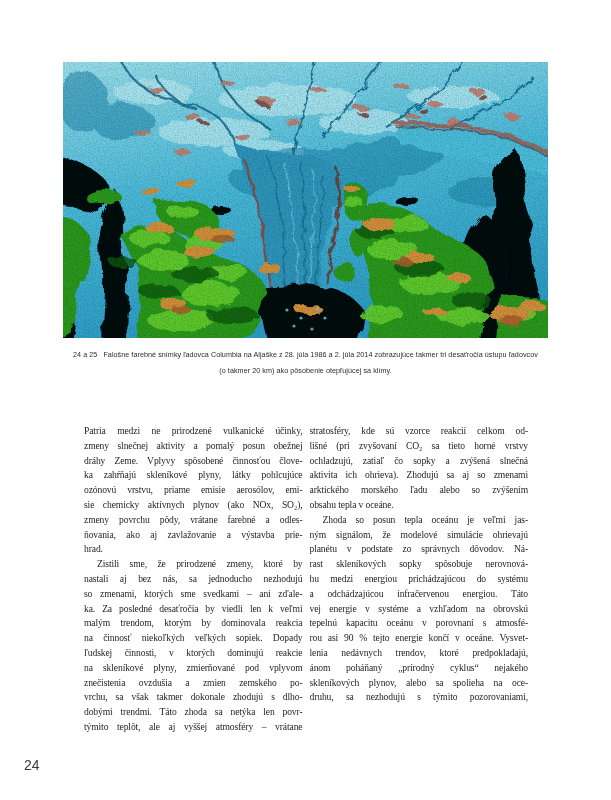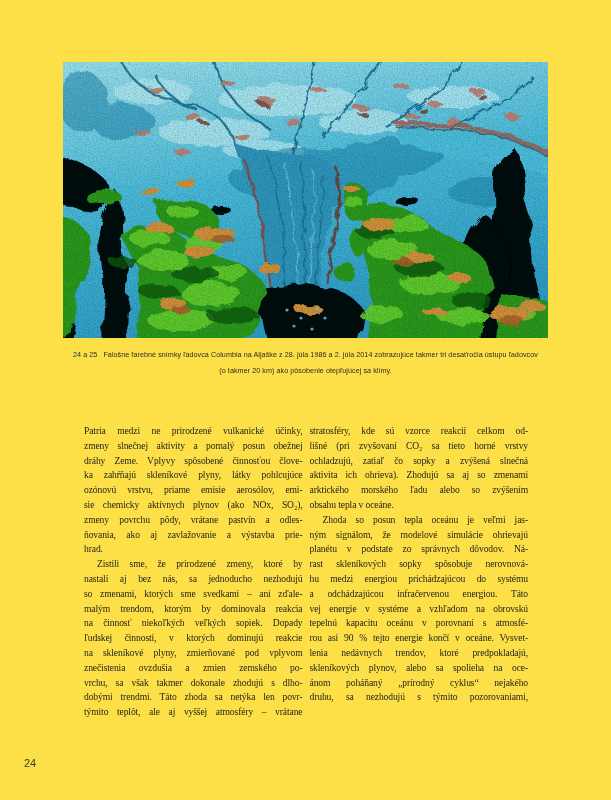--- a/index.html
+++ b/index.html
@@ -1,17 +1,17 @@
 <!DOCTYPE html>
 <html><head>
 <meta charset="utf-8">
 <style>
   html,body{margin:0;padding:0;background:#e8e8e8;}
   .page{
-    position:relative;width:611px;height:800px;background:#fde047;
+    position:relative;width:611px;height:800px;background:#ffffff;
     font-family:"Liberation Serif",serif;overflow:hidden;margin:0 auto;
   }
   .photo{
     position:absolute;left:63px;top:62px;width:485px;height:276px;
     overflow:hidden;background:#3fb3d8;
   }
   .photo svg{display:block}
   .caption{
     position:absolute;left:63px;top:347px;width:485px;
     font-family:"Liberation Sans",sans-serif;font-size:7.2px;line-height:16px;
@@ -23,21 +23,21 @@
     display:flex;gap:7px;
   }
   .col{width:219px;font-size:9.6px;line-height:14.8px;color:#1e1e1e;letter-spacing:-0.12px;}
   .line{
     text-align:justify;text-align-last:justify;height:14.8px;overflow:hidden;white-space:normal;
   }
   .line.end{text-align-last:left;}
   .line.indent{text-indent:13px;}
   .pagenum{
     position:absolute;left:24px;top:757px;
-    font-family:"Liberation Sans",sans-serif;font-size:11px;color:#3a3a3a;
+    font-family:"Liberation Sans",sans-serif;font-size:14px;color:#3a3a3a;
   }
 </style>
 </head>
 <body>
 
 <div class="page">
 
   <div class="photo">
     <svg width="485" height="276" viewBox="0 0 485 276" xmlns="http://www.w3.org/2000/svg">
       <defs>
@@ -230,26 +230,27 @@
   </div>
 
   <div class="columns">
     <div class="col">
         <div class="line">Patria medzi ne prirodzené vulkanické účinky,</div>
         <div class="line">zmeny slnečnej aktivity a pomalý posun obežnej</div>
         <div class="line">dráhy Zeme. Vplyvy spôsobené činnosťou člove-</div>
         <div class="line">ka zahŕňajú skleníkové plyny, látky pohlcujúce</div>
         <div class="line">ozónovú vrstvu, priame emisie aerosólov, emi-</div>
         <div class="line">sie chemicky aktívnych plynov (ako NOx, SO₂),</div>
-        <div class="line">zmeny povrchu pôdy, vrátane pastvín a odles-</div>
+        <div class="line">zmeny povrchu pôdy, vrátane farebné a odles-</div>
         <div class="line">ňovania, ako aj zavlažovanie a výstavba prie-</div>
         <div class="line end">hrad.</div>
         <div class="line indent">Zistili sme, že prirodzené zmeny, ktoré by</div>
         <div class="line">nastali aj bez nás, sa jednoducho nezhodujú</div>
         <div class="line">so zmenami, ktorých sme svedkami – ani zďale-</div>
+        <div class="line">ka. Za posledné desaťročia by viedli len k veľmi</div>
         <div class="line">malým trendom, ktorým by dominovala reakcia</div>
         <div class="line">na činnosť niekoľkých veľkých sopiek. Dopady</div>
         <div class="line">ľudskej činnosti, v ktorých dominujú reakcie</div>
         <div class="line">na skleníkové plyny, zmierňované pod vplyvom</div>
         <div class="line">znečistenia ovzdušia a zmien zemského po-</div>
         <div class="line">vrchu, sa však takmer dokonale zhodujú s dlho-</div>
         <div class="line">dobými trendmi. Táto zhoda sa netýka len povr-</div>
         <div class="line">týmito teplôt, ale aj vyššej atmosféry – vrátane</div>
       </div>
     <div class="col">
@@ -262,21 +263,21 @@
         <div class="line indent">Zhoda so posun tepla oceánu je veľmi jas-</div>
         <div class="line">ným signálom, že modelové simulácie ohrievajú</div>
         <div class="line">planétu v podstate zo správnych dôvodov. Ná-</div>
         <div class="line">rast skleníkových sopky spôsobuje nerovnová-</div>
         <div class="line">hu medzi energiou prichádzajúcou do systému</div>
         <div class="line">a odchádzajúcou infračervenou energiou. Táto</div>
         <div class="line">vej energie v systéme a vzhľadom na obrovskú</div>
         <div class="line">tepelnú kapacitu oceánu v porovnaní s atmosfé-</div>
         <div class="line">rou asi 90 % tejto energie končí v oceáne. Vysvet-</div>
         <div class="line">lenia nedávnych trendov, ktoré predpokladajú,</div>
+        <div class="line">ánom poháňaný „prírodný cyklus“ nejakého</div>
         <div class="line">skleníkových plynov, alebo sa spolieha na oce-</div>
-        <div class="line">ánom poháňaný „prírodný cyklus“ nejakého</div>
         <div class="line">druhu, sa nezhodujú s týmito pozorovaniami,</div>
       </div>
   </div>
 
   <div class="pagenum">24</div>
 
 </div>
 
 </body></html>

